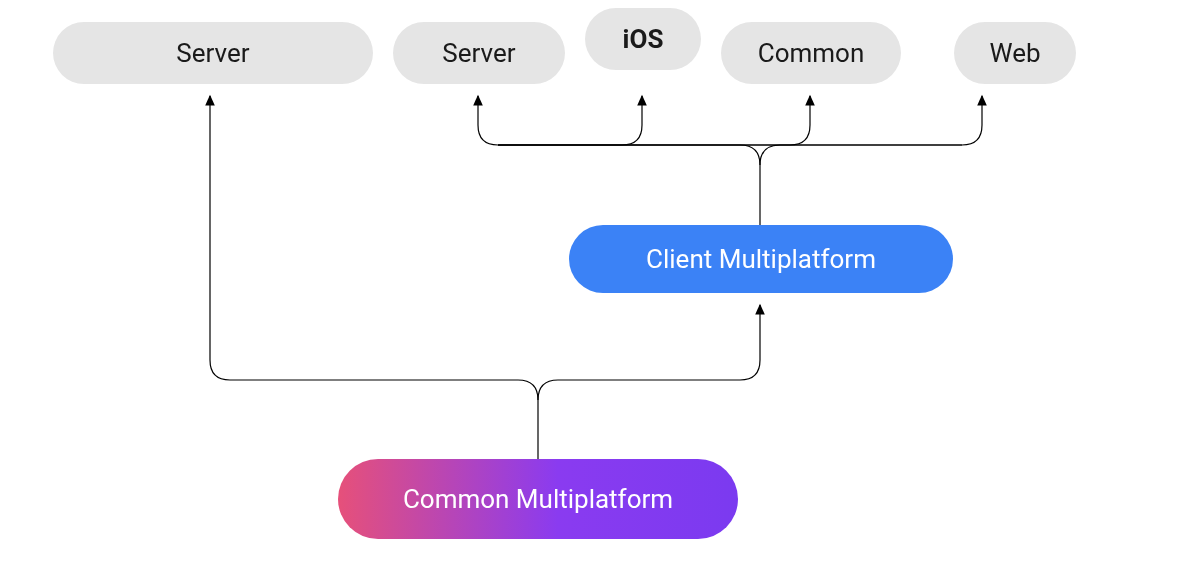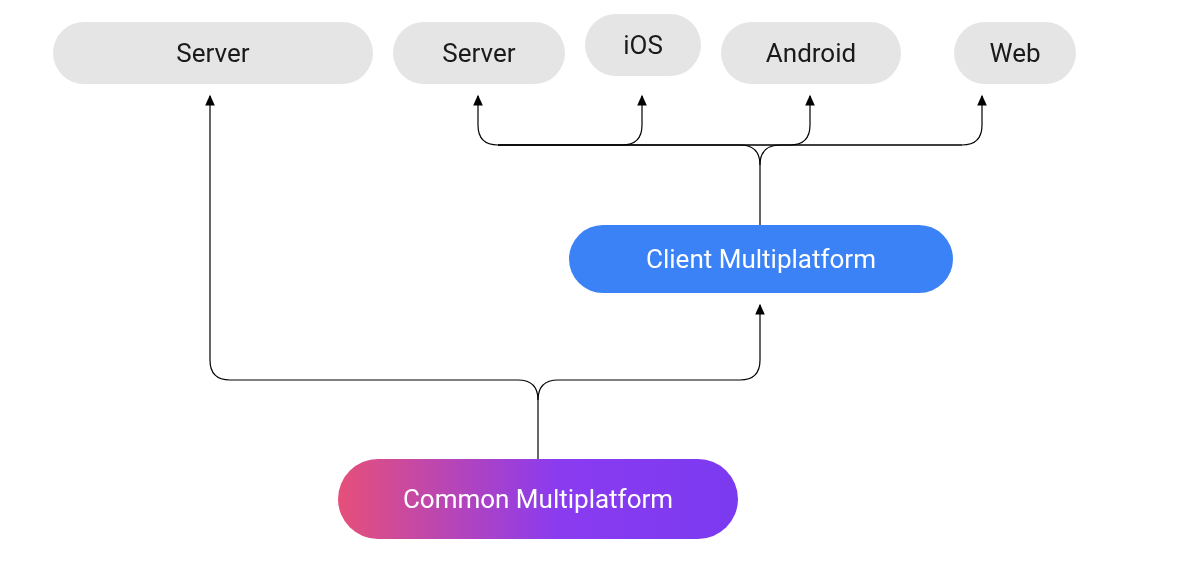--- a/index.html
+++ b/index.html
@@ -49,26 +49,26 @@
 <body>
 
 <div class="node node-target" style="left:53px; top:22px; width:320px;">
   <span>Server</span>
 </div>
 
 <div class="node node-target" style="left:393px; top:22px; width:172px;">
   <span>Server</span>
 </div>
 
-<div class="node node-target" style="left:585px; top:14px; width:116px;">
+<div class="node node-target" style="left:585px; top:8px; width:116px;font-weight:bold;">
   <span>iOS</span>
 </div>
 
 <div class="node node-target" style="left:721px; top:22px; width:180px;">
-  <span>Android</span>
+  <span>Common</span>
 </div>
 
 <div class="node node-target" style="left:954px; top:22px; width:122px;">
   <span>Web</span>
 </div>
 
 <div class="node node-client" style="left:569px; top:225px; width:384px;">
   <span>Client Multiplatform</span>
 </div>
 

